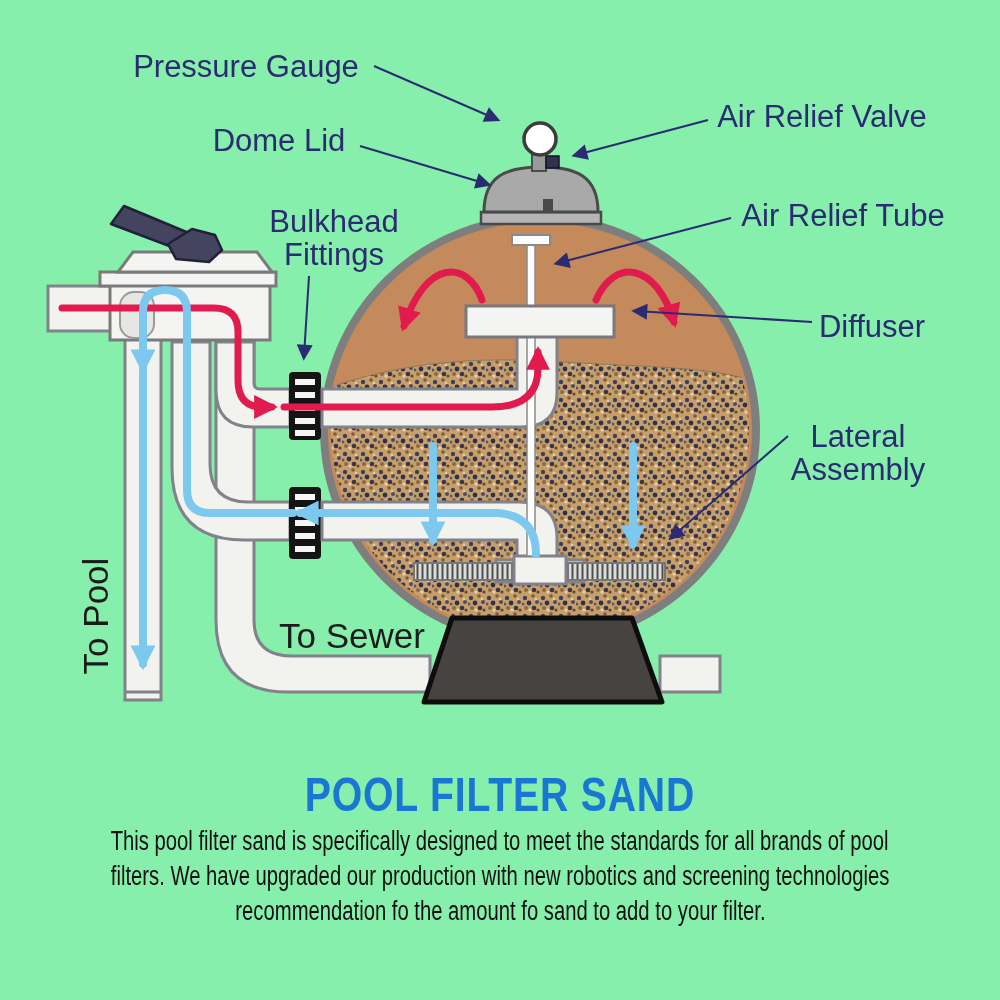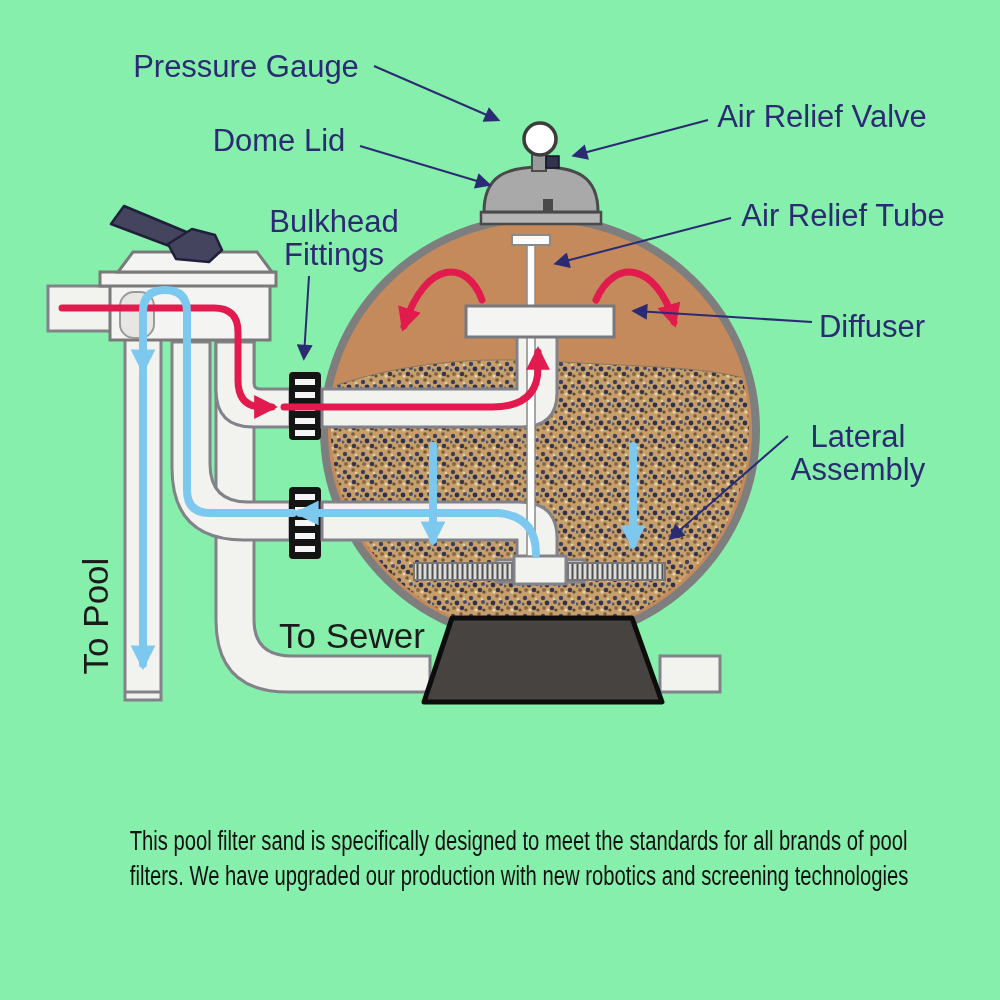--- a/index.html
+++ b/index.html
@@ -4,21 +4,21 @@
 <style>
   html,body{margin:0;padding:0;background:#ffffff;width:1000px;height:1000px;overflow:hidden;
     font-family:"Liberation Sans",sans-serif;}
   #stage{position:relative;width:1000px;height:1000px;background:#86efac;}
   #diagram{position:absolute;left:0;top:0;}
   .svg-label{font-family:"Liberation Sans",sans-serif;}
   #title-row{position:absolute;left:0;top:766px;width:1000px;display:flex;justify-content:center;}
   #page-title{font-weight:bold;font-size:49px;color:#1a76d3;white-space:pre;
     transform:scaleX(0.80);transform-origin:center;letter-spacing:1px;}
   #para{position:absolute;left:0;top:824px;width:1000px;}
-  .pline{width:1000px;display:flex;line-height:35px;}
+  .pline{width:1000px;display:flex;justify-content:center;line-height:35px;}
   .pline span{font-size:27px;color:#101010;white-space:pre;transform:scaleX(0.75);
     transform-origin:center;font-weight:500;}
 </style>
 </head>
 <body>
 
 <div id="stage">
 
 <svg id="diagram" width="1000" height="762" viewBox="0 0 1000 762" xmlns="http://www.w3.org/2000/svg">
   <defs>
@@ -171,21 +171,27 @@
     <text x="822" y="127">Air Relief Valve</text>
     <text x="843" y="226">Air Relief Tube</text>
     <text x="872" y="337">Diffuser</text>
     <text x="858" y="447">Lateral</text>
     <text x="858" y="480">Assembly</text>
     <text x="352" y="648" font-size="35" fill="#1b1b1b">To Sewer</text>
     <text x="108" y="616" transform="rotate(-90 108 616)" font-size="35" fill="#1b1b1b">To Pool</text>
   </g>
 </svg>
 
+  <div id="title-row">
+    <div id="page-title">POOL FILTER SAND</div>
+  </div>
   <div id="para">
     <div class="pline">
         <span>This pool filter sand is specifically designed to meet the standards for all brands of pool</span>
       </div>
     <div class="pline">
         <span>filters. We have upgraded our production with new robotics and screening technologies</span>
       </div>
+    <div class="pline">
+        <span>recommendation fo the amount fo sand to add to your filter.</span>
+      </div>
   </div>
 </div>
 
 </body></html>

